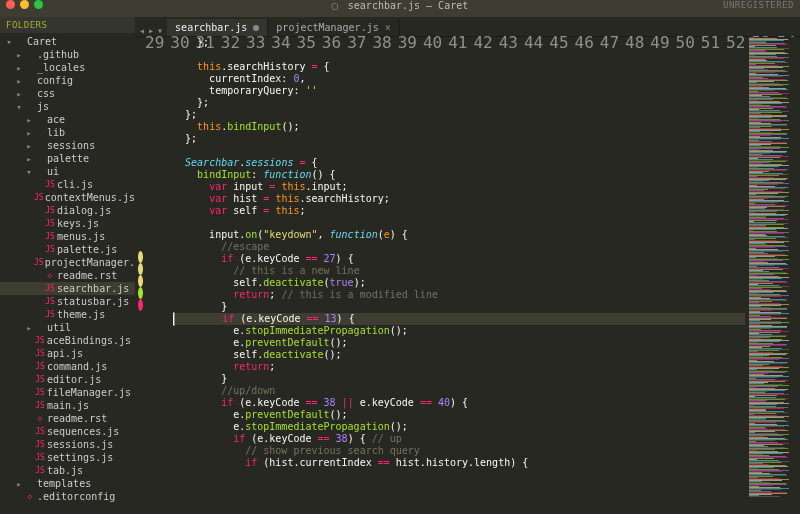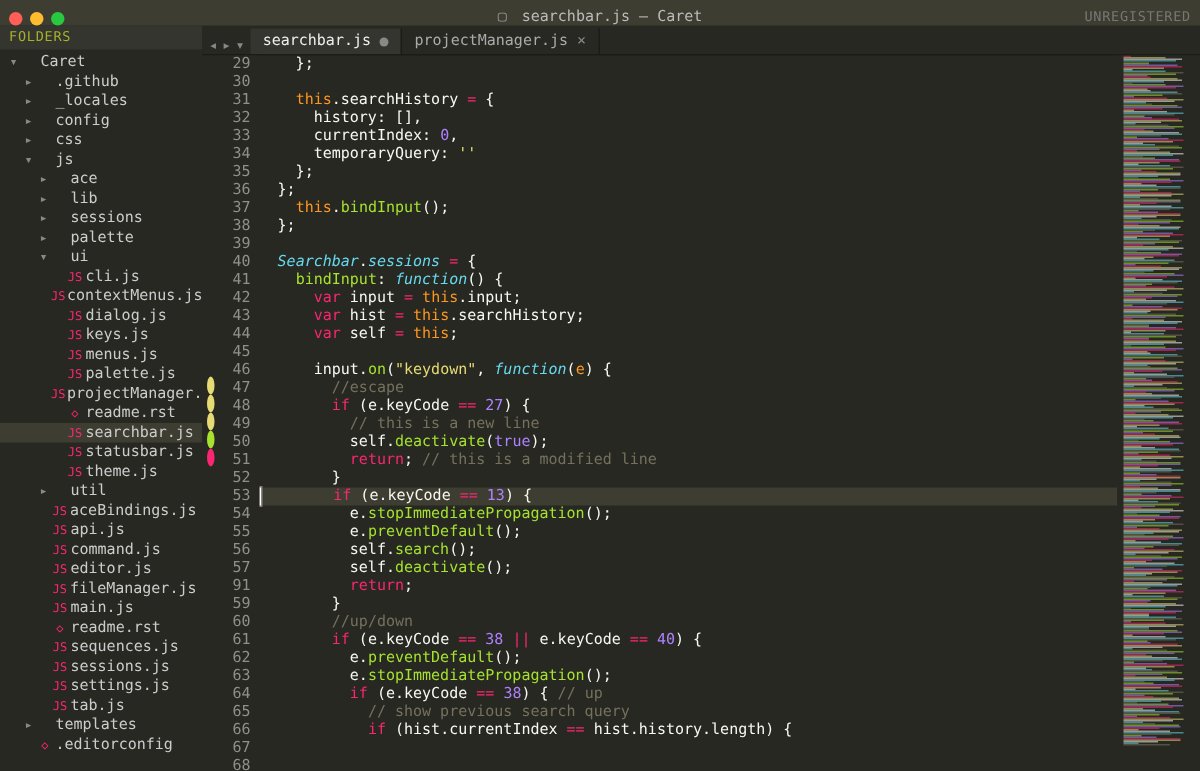--- a/index.html
+++ b/index.html
@@ -1,19 +1,19 @@
 <!DOCTYPE html>
 <html><head>
 <meta charset="utf-8">
 <style>
   html,body{margin:0;padding:0;height:100%;width:100%;background:#272822;color:#ddd;
     font-family:Menlo,Consolas,"DejaVu Sans Mono",monospace;font-size:10px;overflow:hidden}
   .root{display:flex;flex-direction:column;height:100%;width:100%}
   
-  .titlebar{height:17px;background:#3e3d32;display:flex;align-items:flex-end;position:relative;
+  .titlebar{height:17px;background:#3e3d32;display:flex;align-items:flex-start;position:relative;
     font-size:10px}
   .traffic{display:flex;gap:5px;margin-left:6px}
   .tl{width:9px;height:9px;border-radius:50%}
   .tl.red{background:#ff5f57}.tl.yellow{background:#febc2e}.tl.green{background:#28c840}
   .titlebar .title{position:absolute;left:0;right:0;text-align:center;color:#bbb;pointer-events:none}
   .titlebar .title .icon{color:#999;margin-right:4px}
   .titlebar .unreg{margin-left:auto;margin-right:6px;color:#777;font-size:9px;letter-spacing:.5px}
   
   .main{flex:1;display:flex;min-height:0}
   .sidebar{width:135px;background:#272822;display:flex;flex-direction:column;overflow:hidden}
@@ -34,21 +34,21 @@
     gap:6px;border-right:1px solid #1b1c17;cursor:pointer;font-size:10px}
   .tab.active{background:#34352e;color:#eee}
   .tab .dirty{width:6px;height:6px;border-radius:50%;background:#888}
   .tab .close{color:#888}
   .edwrap{flex:1;display:flex;min-height:0}
   .gutters{display:flex;background:#272822}
   .marker-gutter{width:10px;display:flex;flex-direction:column}
   .marker-gutter div{height:12px;display:flex;align-items:center;justify-content:center}
   .marker-dot{width:5px;height:5px;border-radius:50%}
   .mg-yellow{background:#e6db74}.mg-green{background:#a6e22e}.mg-red{background:#f92672}
-  .lnums{width:28px;display:flex;flex-direction:column;font-size:10px}
+  .lnums{width:28px;display:flex;flex-direction:row;font-size:16px}
   .lnums div{height:12px;line-height:12px;text-align:right;padding-right:6px;color:#90908a}
   .code{flex:1;overflow:hidden;font-size:10px;line-height:12px}
   .code .ln{height:12px;white-space:pre}
   .hl{background:#3e3d32}
   .cursor{display:inline-block;width:1px;height:12px;background:#fff;vertical-align:bottom;
     box-shadow:0 0 0 1px rgba(255,255,255,.4)}
   
   .kw{color:#f92672}.fn{color:#a6e22e}.str{color:#e6db74}.num{color:#ae81ff}
   .id{color:#66d9ef;font-style:italic}.th{color:#fd971f}.cm{color:#75715e}.bl{color:#ae81ff}
   .op{color:#f92672}.pl{color:#f8f8f2}
@@ -383,21 +383,20 @@
               <div>65</div>
               <div>66</div>
               <div>67</div>
               <div>68</div>
             </div>
         </div>
         <div class="code" id="code">
             <div class="ln"><span class="pl">    };</span></div>
             <div class="ln"></div>
             <div class="ln"><span class="pl">    </span><span class="th">this</span><span class="pl">.searchHistory </span><span class="op">=</span><span class="pl"> {</span></div>
-            <div class="ln"><span class="pl">      history: []</span><span class="pl">,</span></div>
             <div class="ln"><span class="pl">      currentIndex: </span><span class="num">0</span><span class="pl">,</span></div>
             <div class="ln"><span class="pl">      temporaryQuery: </span><span class="str">''</span></div>
             <div class="ln"><span class="pl">    };</span></div>
             <div class="ln"><span class="pl">  };</span></div>
             <div class="ln"><span class="pl">    </span><span class="th">this</span><span class="pl">.</span><span class="fn">bindInput</span><span class="pl">();</span></div>
             <div class="ln"><span class="pl">  };</span></div>
             <div class="ln"></div>
             <div class="ln"><span class="pl">  </span><span class="id">Searchbar</span><span class="pl">.</span><span class="id">sessions</span><span class="pl"> </span><span class="op">=</span><span class="pl"> {</span></div>
             <div class="ln"><span class="pl">    </span><span class="fn">bindInput</span><span class="pl">: </span><span class="id">function</span><span class="pl">() {</span></div>
             <div class="ln"><span class="pl">      </span><span class="kw">var</span><span class="pl"> input </span><span class="op">=</span><span class="pl"> </span><span class="th">this</span><span class="pl">.input;</span></div>
@@ -407,21 +406,20 @@
             <div class="ln"><span class="pl">      input.</span><span class="fn">on</span><span class="pl">(</span><span class="str">"keydown"</span><span class="pl">, </span><span class="id">function</span><span class="pl">(</span><span class="th">e</span><span class="pl">) {</span></div>
             <div class="ln"><span class="pl">        </span><span class="cm">//escape</span></div>
             <div class="ln"><span class="pl">        </span><span class="kw">if</span><span class="pl"> (e.keyCode </span><span class="op">==</span><span class="pl"> </span><span class="num">27</span><span class="pl">) {</span></div>
             <div class="ln"><span class="pl">          </span><span class="cm">// this is a new line</span></div>
             <div class="ln"><span class="pl">          self.</span><span class="fn">deactivate</span><span class="pl">(</span><span class="bl">true</span><span class="pl">);</span></div>
             <div class="ln"><span class="pl">          </span><span class="kw">return</span><span class="pl">; </span><span class="cm">// this is a modified line</span></div>
             <div class="ln"><span class="pl">        }</span></div>
             <div class="ln hl"><span class="cursor"></span><span class="pl">        </span><span class="kw">if</span><span class="pl"> (e.keyCode </span><span class="op">==</span><span class="pl"> </span><span class="num">13</span><span class="pl">) {</span></div>
             <div class="ln"><span class="pl">          e.</span><span class="fn">stopImmediatePropagation</span><span class="pl">();</span></div>
             <div class="ln"><span class="pl">          e.</span><span class="fn">preventDefault</span><span class="pl">();</span></div>
-            <div class="ln"><span class="pl">          self.</span><span class="fn">search</span><span class="pl">();</span></div>
             <div class="ln"><span class="pl">          self.</span><span class="fn">deactivate</span><span class="pl">();</span></div>
             <div class="ln"><span class="pl">          </span><span class="kw">return</span><span class="pl">;</span></div>
             <div class="ln"><span class="pl">        }</span></div>
             <div class="ln"><span class="pl">        </span><span class="cm">//up/down</span></div>
             <div class="ln"><span class="pl">        </span><span class="kw">if</span><span class="pl"> (e.keyCode </span><span class="op">==</span><span class="pl"> </span><span class="num">38</span><span class="pl"> </span><span class="op">||</span><span class="pl"> e.keyCode </span><span class="op">==</span><span class="pl"> </span><span class="num">40</span><span class="pl">) {</span></div>
             <div class="ln"><span class="pl">          e.</span><span class="fn">preventDefault</span><span class="pl">();</span></div>
             <div class="ln"><span class="pl">          e.</span><span class="fn">stopImmediatePropagation</span><span class="pl">();</span></div>
             <div class="ln"><span class="pl">          </span><span class="kw">if</span><span class="pl"> (e.keyCode </span><span class="op">==</span><span class="pl"> </span><span class="num">38</span><span class="pl">) { </span><span class="cm">// up</span></div>
             <div class="ln"><span class="pl">            </span><span class="cm">// show previous search query</span></div>
             <div class="ln"><span class="pl">            </span><span class="kw">if</span><span class="pl"> (hist.currentIndex </span><span class="op">==</span><span class="pl"> hist.history.length) {</span></div>

